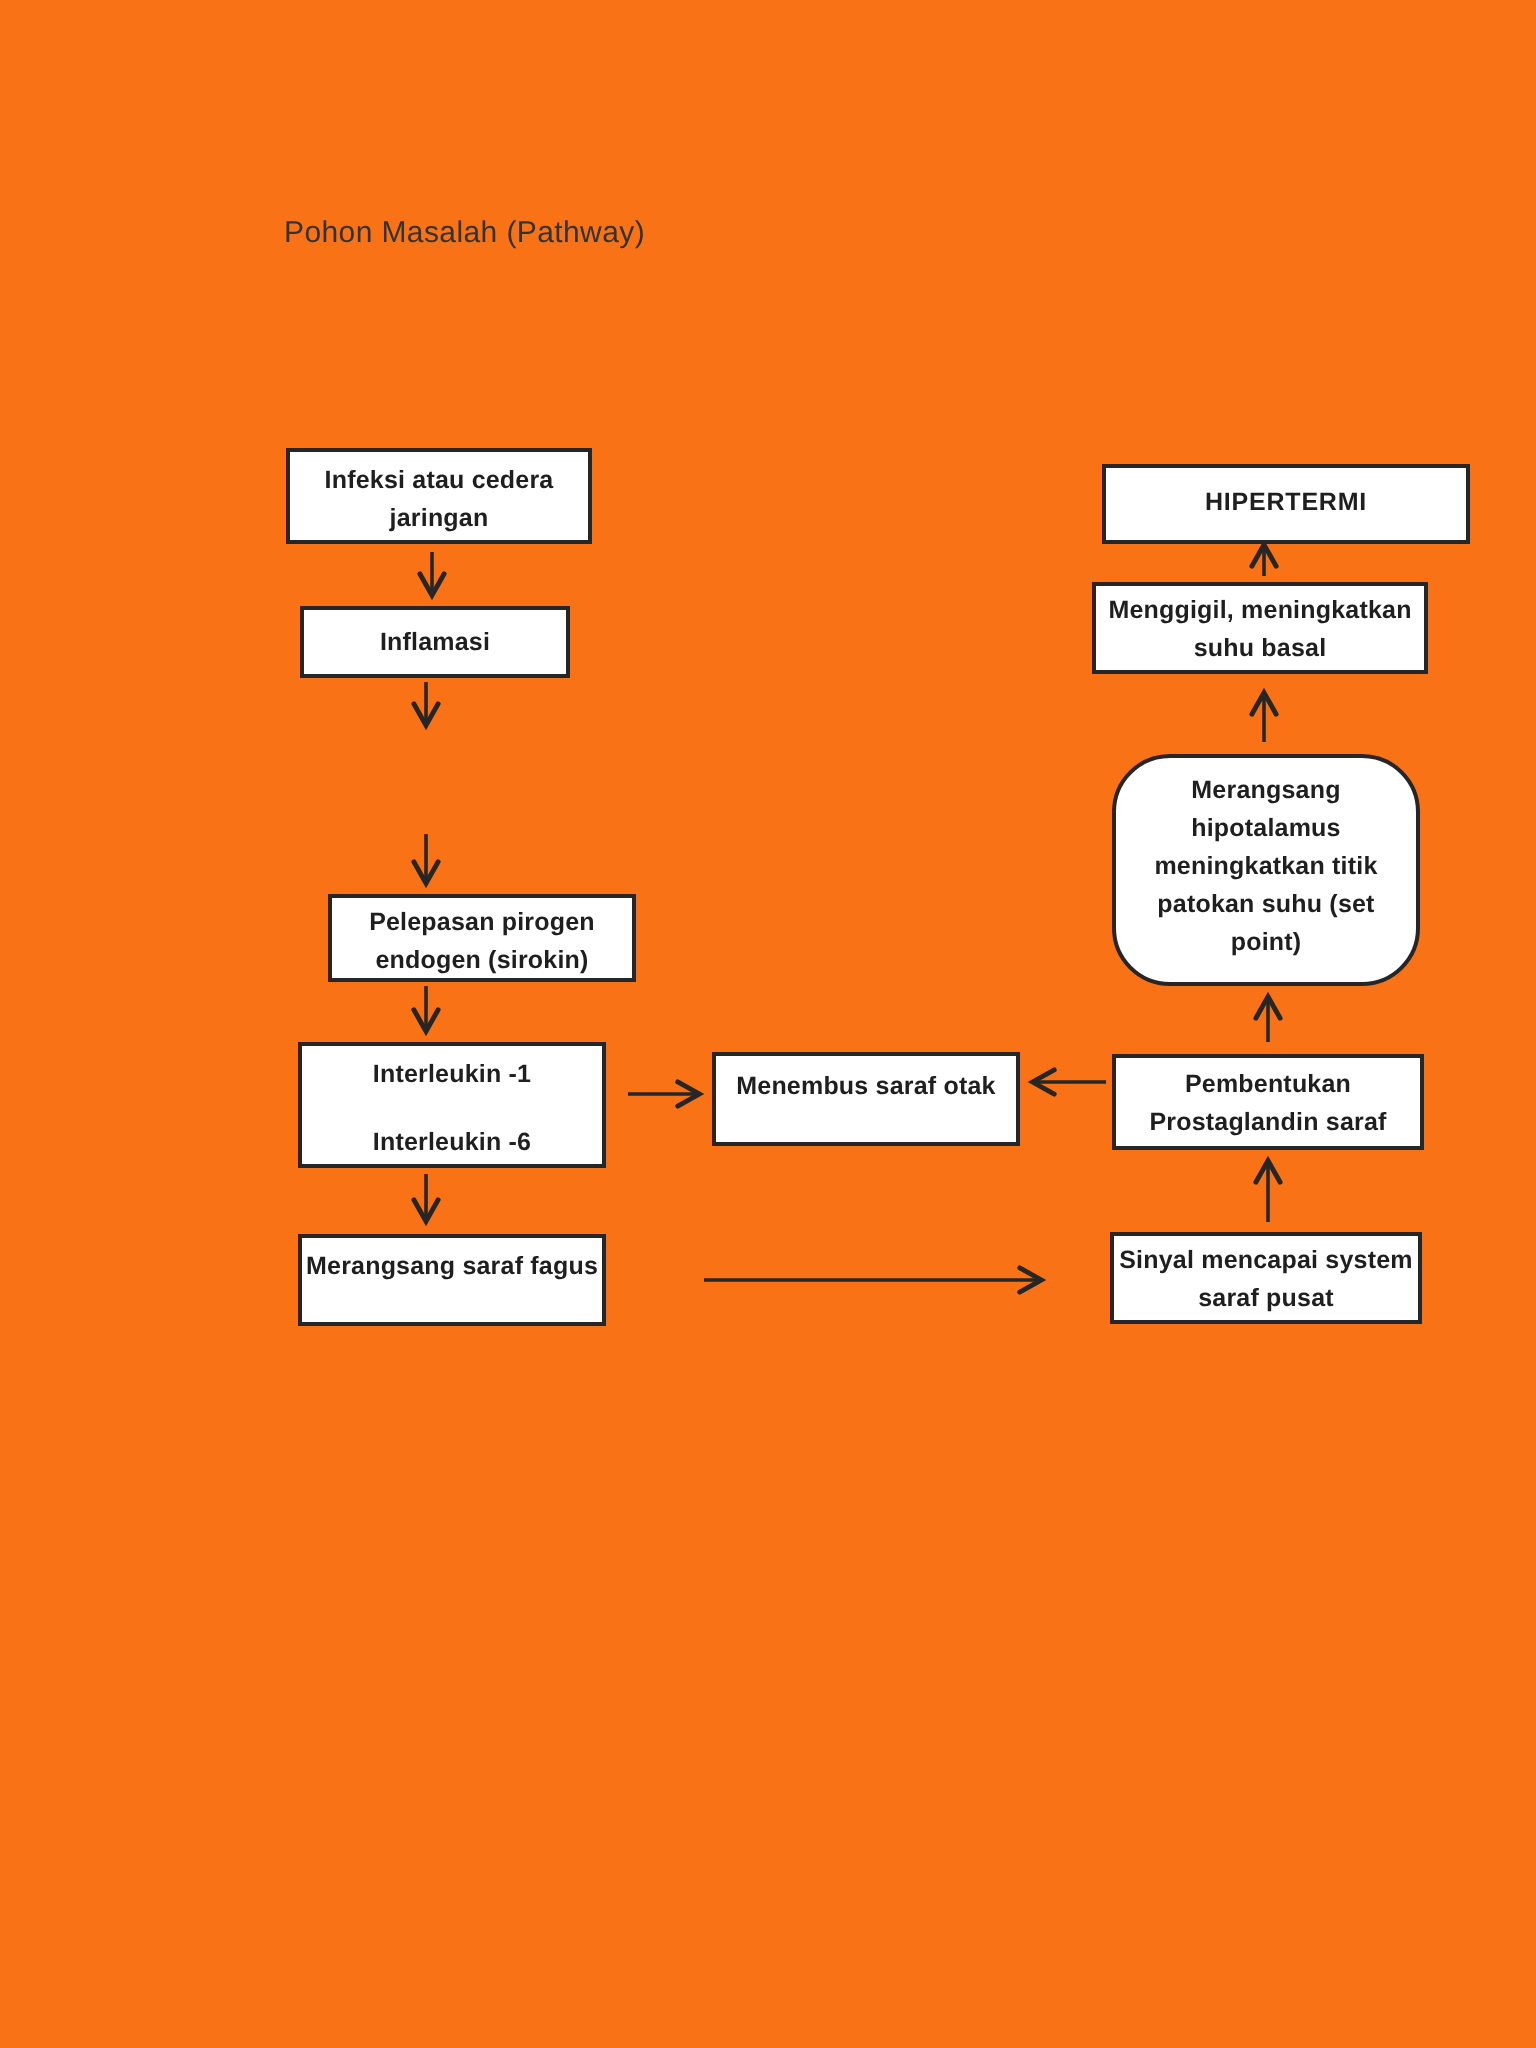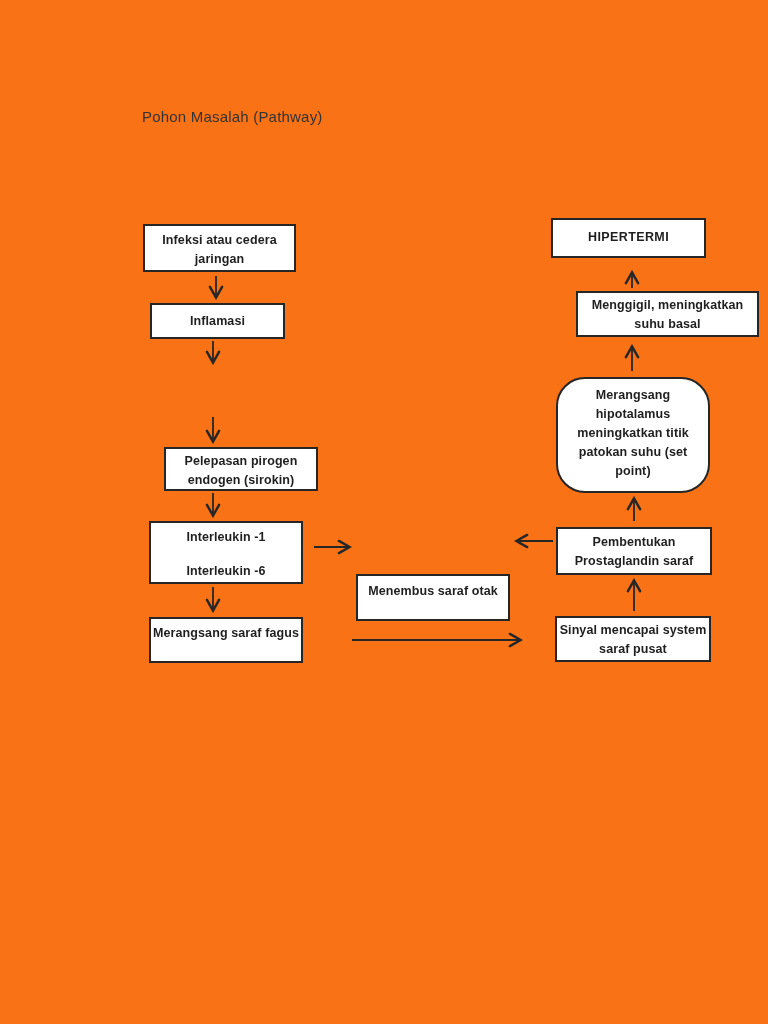--- a/index.html
+++ b/index.html
@@ -39,23 +39,23 @@
     white-space: pre-line;
     padding-top: 5px;
     letter-spacing: 0.1px;
   }
   .n-infeksi     { left: 143px; top: 224px; width: 153px; height: 48px; }
   .n-inflamasi   { left: 150px; top: 303px; width: 135px; height: 36px; padding-top: 7px; }
   .n-akumulasi   { left: 139px; top: 368px; width: 198px; height: 46px; }
   .n-pelepasan   { left: 164px; top: 447px; width: 154px; height: 44px; padding-top: 3px; }
   .n-interleukin { left: 149px; top: 521px; width: 154px; height: 63px; line-height: 17px; padding-top: 6px; }
   .n-fagus       { left: 149px; top: 617px; width: 154px; height: 46px; text-align: center; }
-  .n-menembus    { left: 356px; top: 526px; width: 154px; height: 47px; padding-top: 6px; margin-top: 48px; }
-  .n-hipertermi  { left: 551px; top: 218px; width: 155px; height: 40px; padding-top: 8px; letter-spacing: 0.4px; }
-  .n-menggigil   { left: 546px; top: 291px; width: 183px; height: 46px; padding-top: 3px; margin-left: 30px; }
+  .n-menembus    { left: 356px; top: 526px; width: 154px; height: 47px; padding-top: 6px; }
+  .n-hipertermi  { left: 551px; top: 232px; width: 184px; height: 40px; padding-top: 8px; letter-spacing: 0.4px; }
+  .n-menggigil   { left: 546px; top: 291px; width: 168px; height: 46px; padding-top: 3px; }
   .n-hipotalamus { left: 556px; top: 377px; width: 154px; height: 116px; padding-top: 7px; border-radius: 29px; }
   .n-pembentukan { left: 556px; top: 527px; width: 156px; height: 48px; padding-top: 4px; }
   .n-sinyal      { left: 555px; top: 616px; width: 156px; height: 46px; padding-top: 3px; }
 </style>
 </head>
 <body>
 
 <div class="page">
 
   <div class="doc-title">Pohon Masalah (Pathway)</div>

